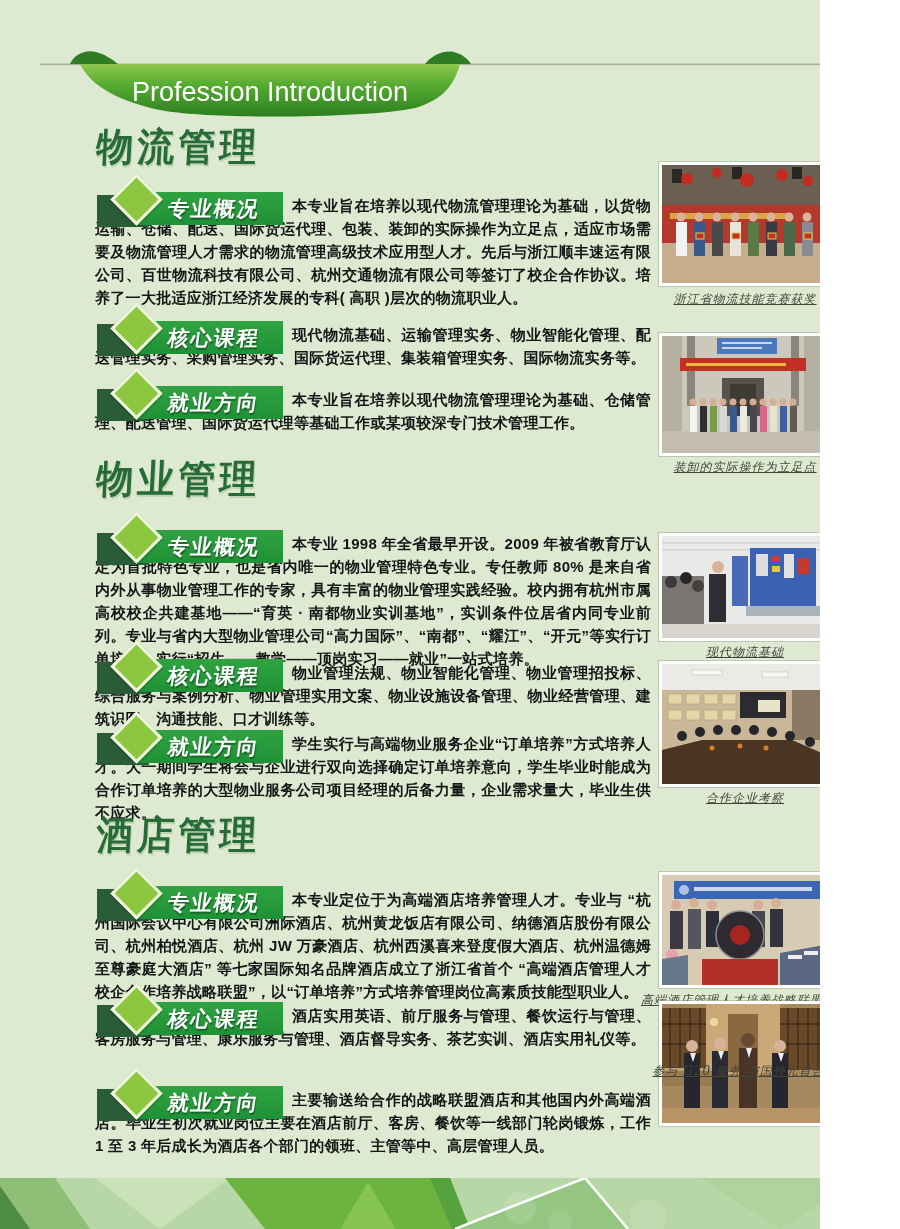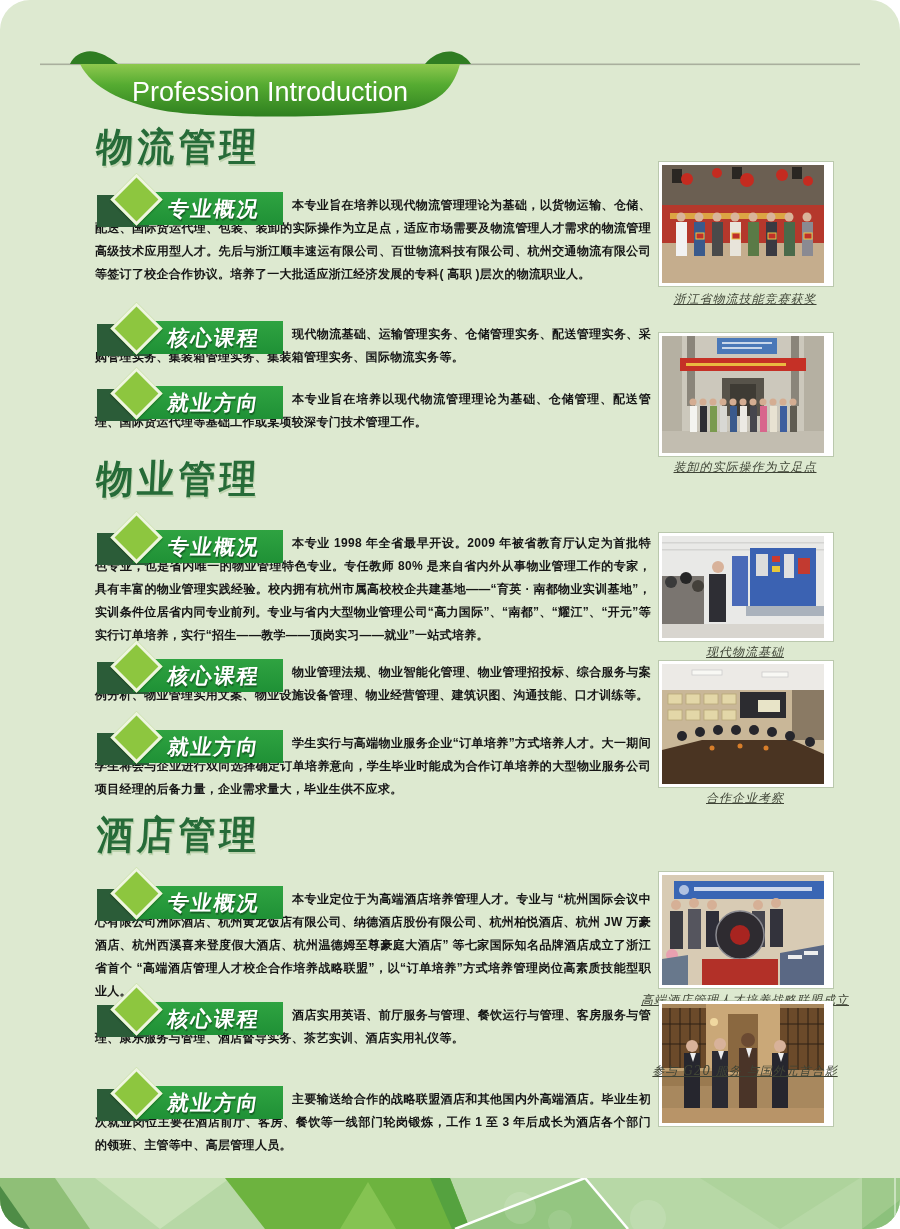--- a/index.html
+++ b/index.html
@@ -1,35 +1,34 @@
 <!DOCTYPE html>
 <html><head>
 <meta charset="utf-8">
 <style>
   html,body{margin:0;padding:0;}
   .page{
-    position:relative; width:900px; height:1229px; overflow:hidden;
+    position:relative; width:820px; height:1229px; overflow:hidden;
     background:#dde9d0;
     font-family:"Liberation Sans","DejaVu Sans",sans-serif;
     color:#1e1e1e;
-    border-radius:30px;
   }
   
   .ribbon-wrap{position:absolute; left:40px; top:50px; width:830px; height:80px;}
   
   .section-title{
     position:absolute; left:95px;
     font-size:37px; font-weight:bold; color:#266b38;
     letter-spacing:4px; transform:skewX(-3deg) scaleY(1.04); transform-origin:left bottom;
     text-shadow:1px 1px 0 #bed3ae;
   }
   
   .block{position:absolute; left:95px; width:556px;}
   .block p{
-    margin:0; font-size:12px; line-height:23px; font-weight:bold;
+    margin:0; font-size:15px; line-height:23px; font-weight:bold;
     text-align:justify; text-indent:197px; letter-spacing:.3px; color:#151515;
   }
   .badge{position:absolute; left:0; top:-6px; width:188px; height:33px;}
   .badge-sq{position:absolute; left:2px; top:7px; width:52px; height:32px; background:#2b5c38;}
   .badge-banner{
     position:absolute; left:38px; top:4px; width:150px; height:33px;
     background:linear-gradient(180deg,#2fa341,#1f9136);
     display:flex; align-items:center; justify-content:center;
   }
   .badge-diamond{
@@ -92,21 +91,21 @@
   </div>
 
   <div class="block" style="top:323px;">
     <div class="badge">
       <span class="badge-sq"></span>
       <span class="badge-banner">
         <span class="badge-label">核心课程</span>
       </span>
       <span class="badge-diamond"></span>
     </div>
-    <p>现代物流基础、运输管理实务、仓储管理实务、配送管理实务、采购管理实务、集装箱管理实务、集装箱管理实务、国际物流实务等。</p>
+    <p>现代物流基础、运输管理实务、物业智能化管理、配送管理实务、采购管理实务、国际货运代理、集装箱管理实务、国际物流实务等。</p>
   </div>
 
   <div class="block" style="top:388px;">
     <div class="badge">
       <span class="badge-sq"></span>
       <span class="badge-banner">
         <span class="badge-label">就业方向</span>
       </span>
       <span class="badge-diamond"></span>
     </div>

